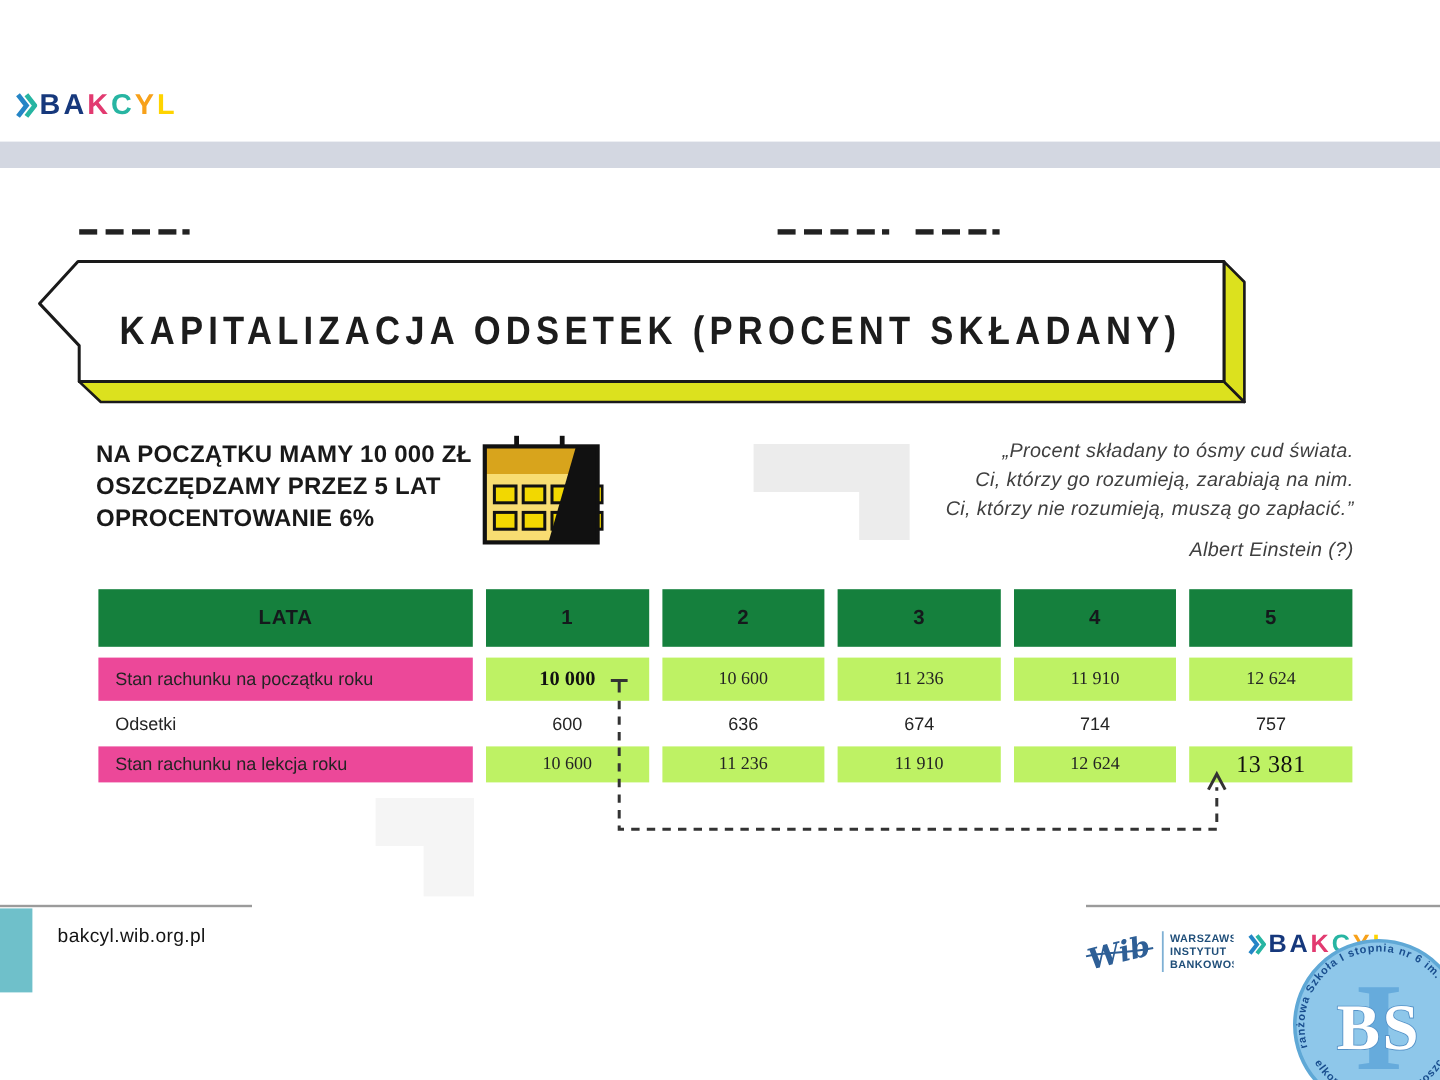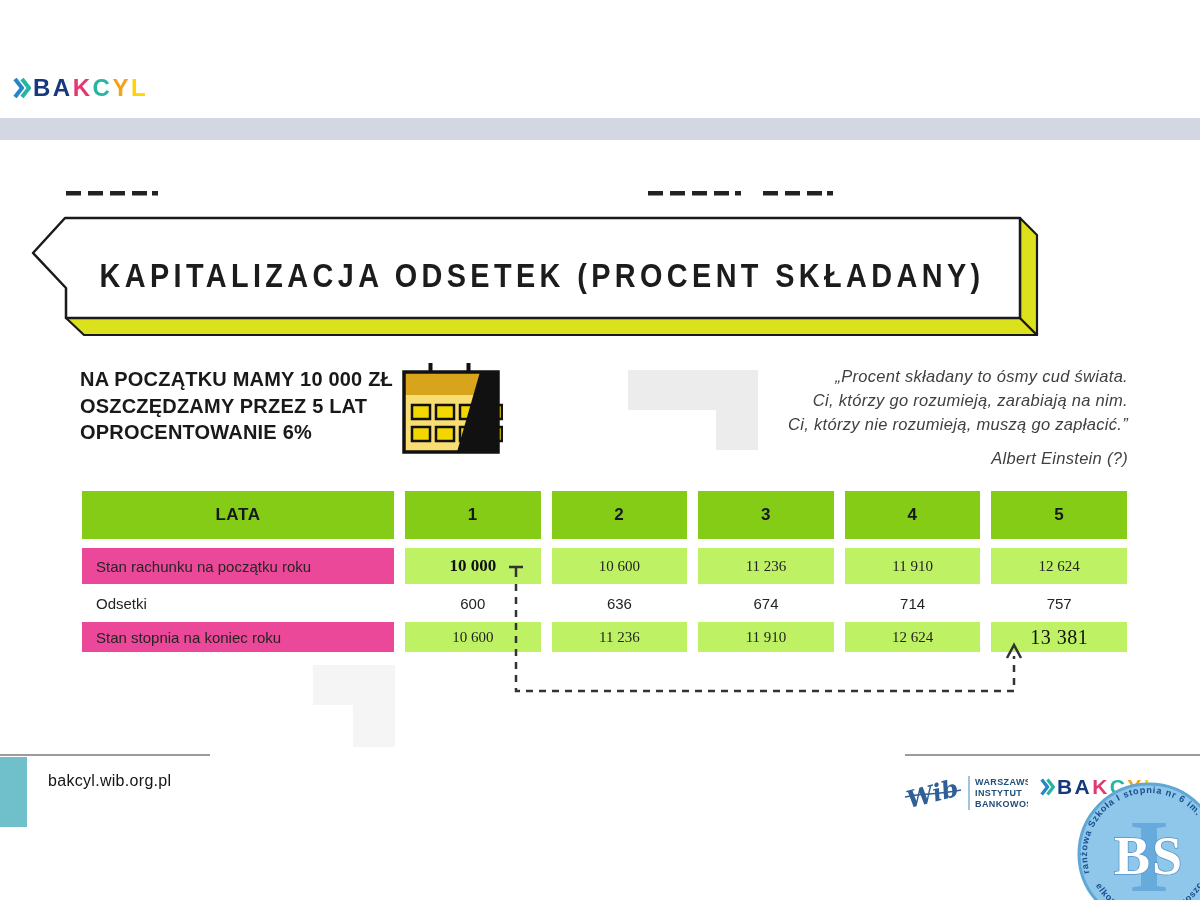--- a/index.html
+++ b/index.html
@@ -34,21 +34,21 @@
   .quote-author{margin-top:10px;}
 
   
   .table{position:absolute;left:82px;top:491px;width:1045px;}
   .trow{display:flex;gap:11px;}
   .tlabel{width:312px;flex:none;display:flex;align-items:center;padding-left:14px;box-sizing:border-box;
           font-size:15px;color:#242424;}
   .tcell{flex:1;display:flex;align-items:center;justify-content:center;font-size:15px;color:#242424;}
   .thead{height:48px;margin-bottom:9px;}
   .thead .tlabel{justify-content:center;padding-left:0;}
-  .th{background:#84cc16;font-weight:bold;font-size:17px;color:#15191c;letter-spacing:.6px;}
+  .th{background:#15803d;font-weight:bold;font-size:17px;color:#15191c;letter-spacing:.6px;}
   .r1{height:36px;margin-bottom:4px;}
   .r2{height:30px;margin-bottom:4px;}
   .r3{height:30px;}
   .lbl-yellow{background:#ec4899;}
   .cell-gray{background:#bef264;font-family:Liberation Serif, serif;}
   .v-strong{font-size:17px;font-weight:bold;color:#111;}
   .v-final{font-size:20px;font-weight:500;color:#111;letter-spacing:.5px;}
 
   
   .conclusion{position:absolute;left:455px;top:705px;width:680px;text-align:center;
@@ -164,21 +164,21 @@
     </div>
     <div class="trow r2">
       <div class="tlabel">Odsetki</div>
       <div class="tcell">600</div>
       <div class="tcell">636</div>
       <div class="tcell">674</div>
       <div class="tcell">714</div>
       <div class="tcell">757</div>
     </div>
     <div class="trow r3">
-      <div class="tlabel lbl-yellow">Stan stopnia na koniec roku</div>
+      <div class="tlabel lbl-yellow">Stan rachunku na lekcja roku</div>
       <div class="tcell cell-gray">10 600</div>
       <div class="tcell cell-gray">11 236</div>
       <div class="tcell cell-gray">11 910</div>
       <div class="tcell cell-gray">12 624</div>
       <div class="tcell cell-gray v-final">13 381</div>
     </div>
   </div>
 
   <svg class="abs nopt" style="left:0;top:0;" width="1200" height="900" viewBox="0 0 1200 900">
     <path d="M509,567 H523 M516,567 V577" stroke="#333" stroke-width="2.5" fill="none"></path>

